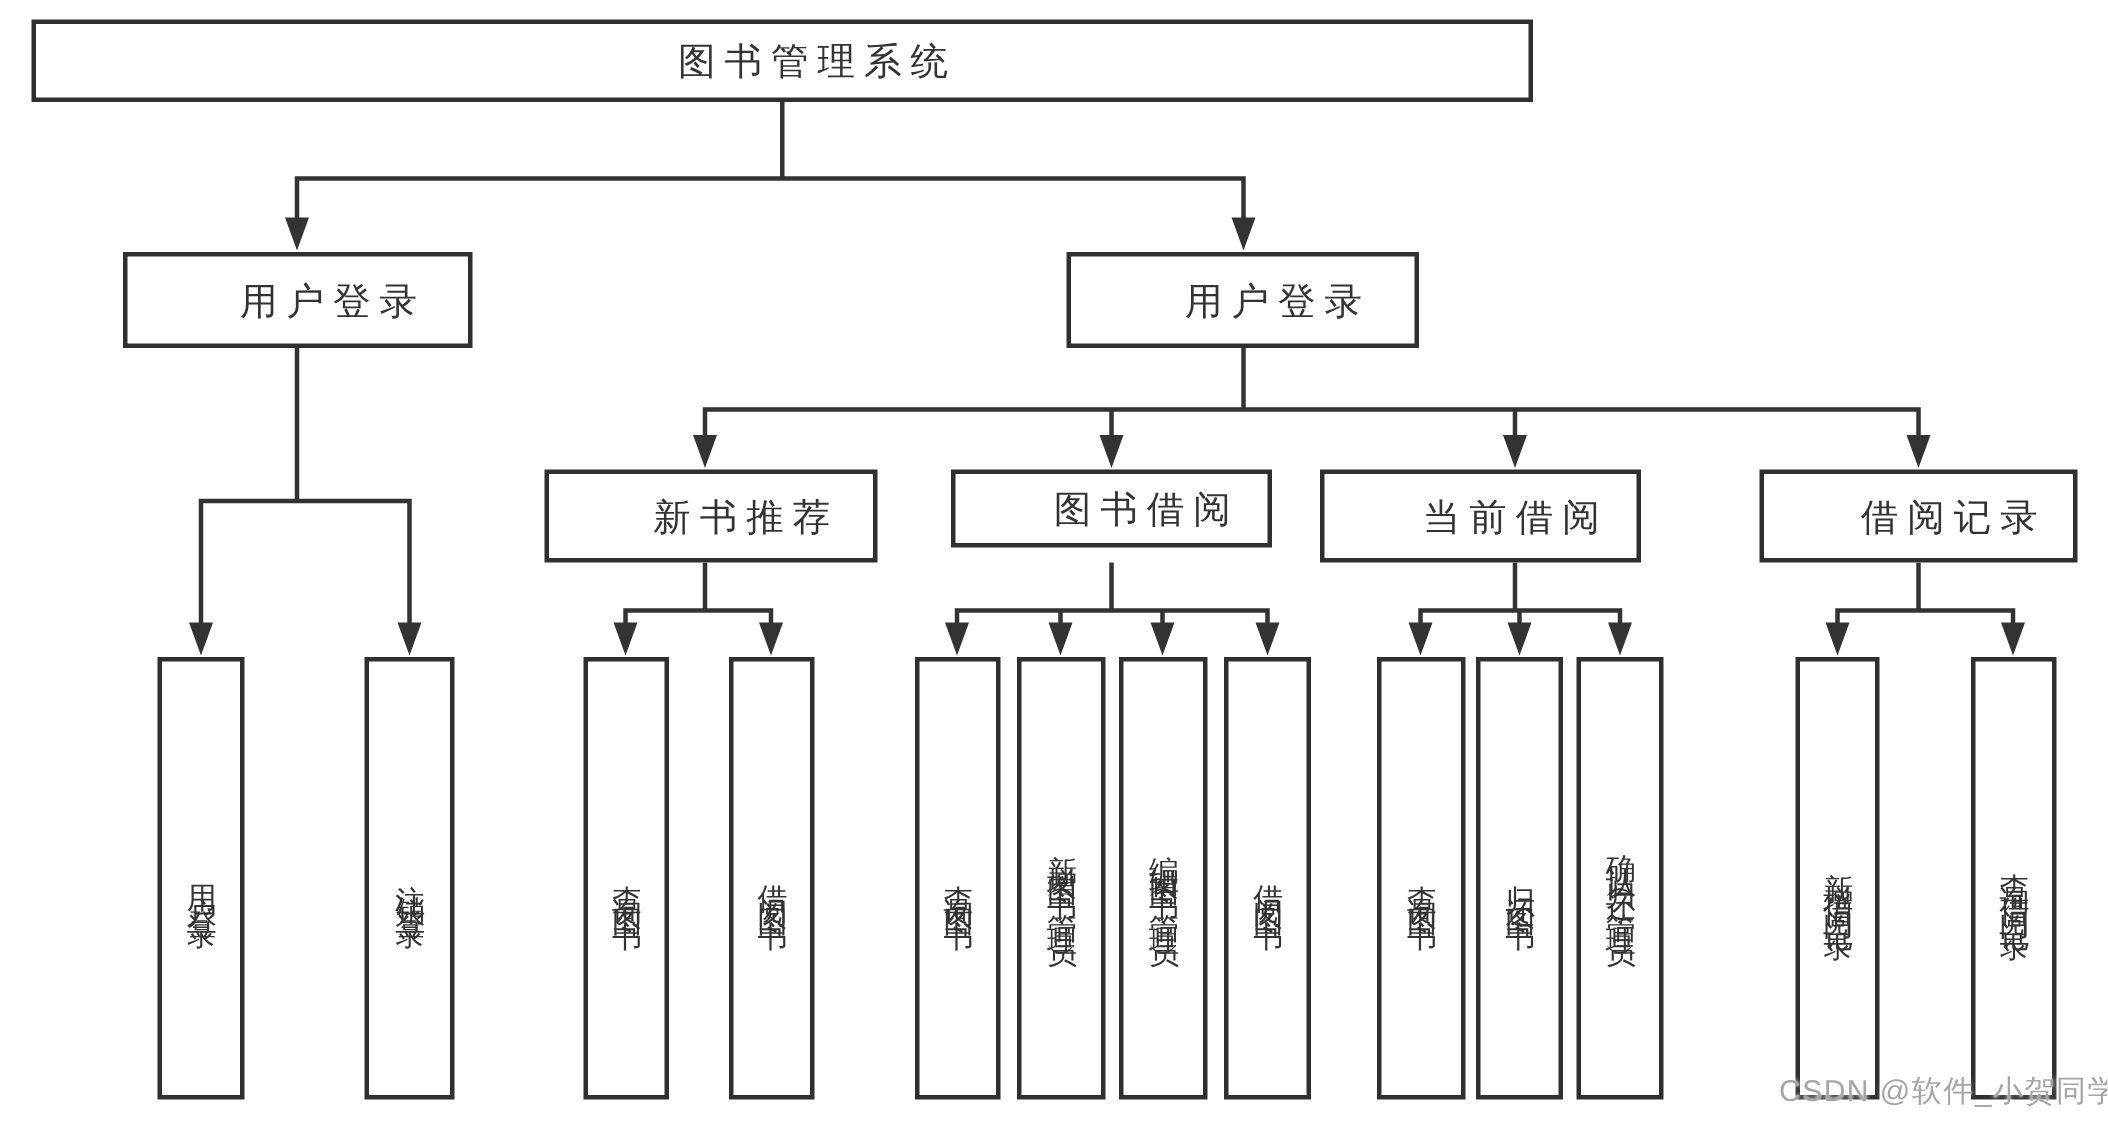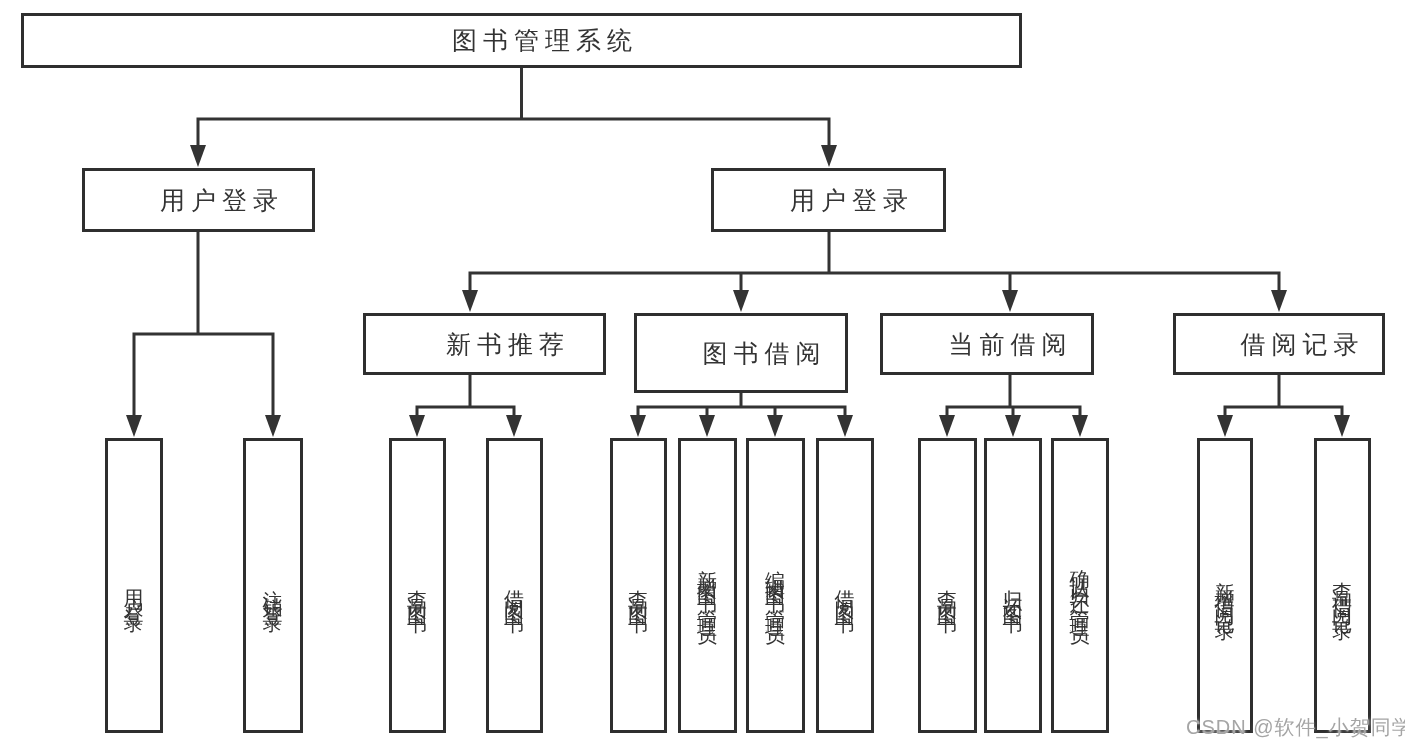--- a/index.html
+++ b/index.html
@@ -93,24 +93,24 @@
     <span>图书管理系统</span>
   </div>
 
   <div class="node h" style="left:82px;top:168px;width:233px;height:64px">
     <span>用户登录</span>
   </div>
   <div class="node h" style="left:711px;top:168px;width:235px;height:64px">
     <span>用户登录</span>
   </div>
 
-  <div class="node h" style="left:363px;top:313px;width:243px;height:62px">
+  <div class="node h" style="left:363px;top:313px;width:222px;height:62px">
     <span>新书推荐</span>
   </div>
-  <div class="node h" style="left:634px;top:313px;width:214px;height:80px">
+  <div class="node h" style="left:634px;top:313px;width:214px;height:52px">
     <span>图书借阅</span>
   </div>
   <div class="node h" style="left:880px;top:313px;width:214px;height:62px">
     <span>当前借阅</span>
   </div>
   <div class="node h" style="left:1173px;top:313px;width:212px;height:62px">
     <span>借阅记录</span>
   </div>
 
   <div class="node v" style="left:105px;top:438px;width:58px;height:295px">

